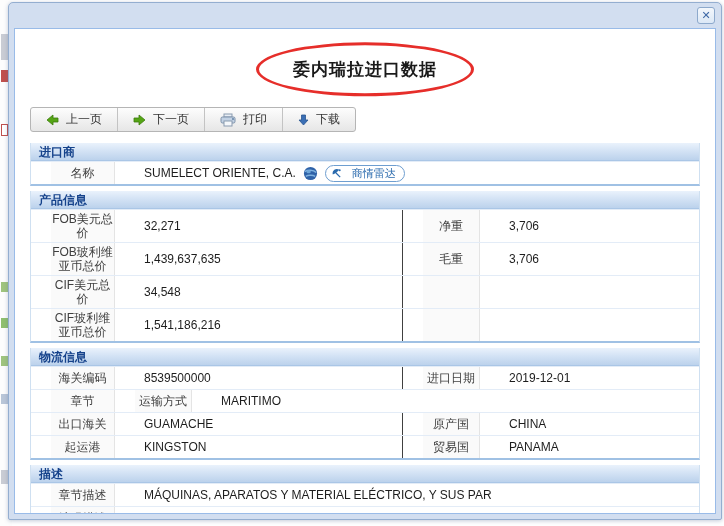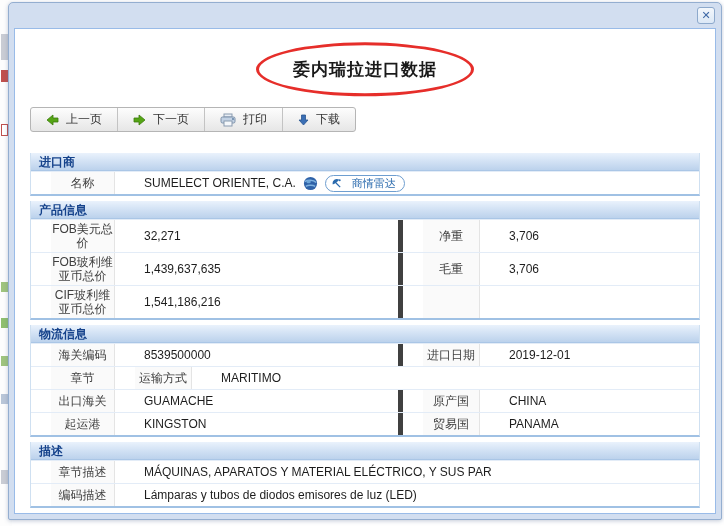--- a/index.html
+++ b/index.html
@@ -53,21 +53,21 @@
   }
   .red-ellipse {
     position:absolute; z-index:1; left:50%; top:50%;
     transform:translate(-50%,-42%);
     width:218px; height:54px;
     border:3px solid #e62e2a; border-radius:50%;
   }
 
   
   .toolbar {
-    display:inline-flex; margin:6px 0 10px 15px; height:25px;
+    display:inline-flex; margin:6px 0 0 15px; height:25px;
     border:1px solid #b5b5b5; background:linear-gradient(#fdfdfd,#e6e6e6);
     border-radius:3px;
   }
   .tb-btn {
     display:flex; align-items:center; gap:7px; padding:0 15px;
     border-right:1px solid #c3c3c3; cursor:pointer; color:#333; white-space:nowrap;
   }
   .tb-btn:last-child { border-right:none; }
   .tb-btn svg { display:block; }
 
@@ -85,21 +85,21 @@
   }
   .row { display:flex; border-top:1px solid #e3ecf7; }
   .row:first-of-type { border-top:none; }
   .cell { display:flex; align-items:center; font-size:12px;margin-left:20px; }
   .lbl {
     width:64px; min-height:22px; justify-content:center; text-align:center;
     color:#3f3f3f; background:#fafafa; padding:2px 1px;
     border-right:1px solid #e4e4e4; line-height:14px;
   }
   .val { flex:1; padding:2px 9px; color:#1d1d1d; }
-  .v1  { width:268px; flex:none; border-right:5px solid #404040; }
+  .v1  { width:268px; flex:none; border-right:1px solid #404040; }
   .l2  { width:57px; }
   .p-row .lbl { min-height:29px; }
   .lg-row .lbl { min-height:22px; }
 
   
   .name-line { display:flex; align-items:center; gap:7px; }
   .globe { width:15px; height:15px; display:block; }
   .radar-badge {
     display:inline-flex; align-items:center; gap:10px;
     border:1px solid #6e9ed0; border-radius:9px; padding:0 8px 0 5px; height:17px;
@@ -208,20 +208,26 @@
           <div class="cell lbl l2">净重</div>
           <div class="cell val">3,706</div>
         </div>
         <div class="row p-row">
           <div class="cell lbl">FOB玻利维亚币总价</div>
           <div class="cell val v1">1,439,637,635</div>
           <div class="cell lbl l2">毛重</div>
           <div class="cell val">3,706</div>
         </div>
         <div class="row p-row">
+          <div class="cell lbl">CIF美元总价</div>
+          <div class="cell val v1">34,548</div>
+          <div class="cell lbl l2"></div>
+          <div class="cell val"></div>
+        </div>
+        <div class="row p-row">
           <div class="cell lbl">CIF玻利维亚币总价</div>
           <div class="cell val v1">1,541,186,216</div>
           <div class="cell lbl l2"></div>
           <div class="cell val"></div>
         </div>
       </div>
 
       <div class="section">
         <div class="sec-header">物流信息</div>
 

